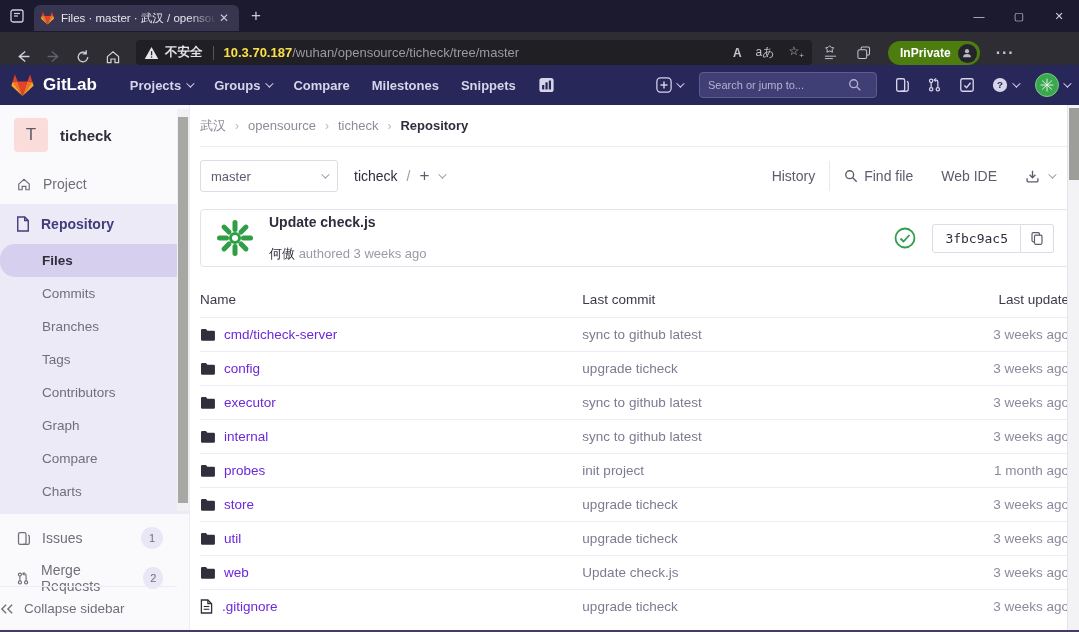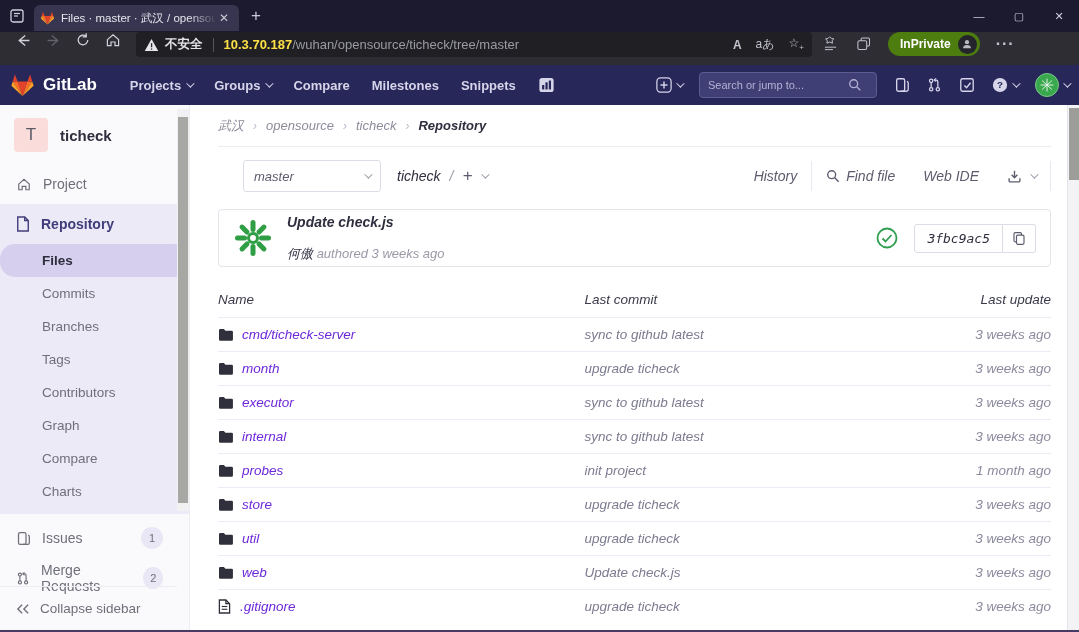--- a/index.html
+++ b/index.html
@@ -15,21 +15,21 @@
   .tab-title { color:#e6e6ef; font-size:11.5px; white-space:nowrap; overflow:hidden; margin-left:6px; flex:1; }
   .tab-fade { position:absolute; right:22px; top:0; width:28px; height:100%;
     background:linear-gradient(to right, rgba(55,53,79,0), #37354f); }
   .tab-close { color:#c9c9d6; font-size:12px; width:18px; text-align:center; cursor:pointer; z-index:2;}
   .newtab { color:#c9c9d6; font-size:17px; margin-left:12px; }
   .wctrl { margin-left:auto; display:flex; height:32px; }
   .wctrl span { width:40px; display:flex; align-items:center; justify-content:center;
     color:#cfcfdd; font-size:11px; }
 
   
-  .toolbar { height:33px; background:#2d2d33; display:flex; align-items:flex-start; padding:0 8px; }
+  .toolbar { height:33px; background:#2d2d33; display:flex; align-items:flex-end; padding:0 8px; }
   .nav-ic { width:30px; display:flex; justify-content:center; align-items:center; }
   .addr { flex:0 0 676px; height:25px; margin-left:8px; background:#1f1f24; border-radius:4px;
     display:flex; align-items:center; padding:0 8px; }
   .sec-chip { display:flex; align-items:center; gap:6px; color:#e4e4e8; font-size:12.5px; font-weight:bold; }
   .addr-divider { width:1px; height:14px; background:#55555c; margin:0 10px; }
   .url { font-size:13px; color:#9a9aa4; white-space:nowrap; overflow:hidden; flex:1; }
   .url b { color:#fde047; font-weight:bold; }
   .addr-right { display:flex; align-items:center; gap:14px; color:#c4c4ce; font-size:12px; margin-left:8px; }
   .tb-right { display:flex; align-items:center; margin-left:10px; gap:16px; }
   .inprivate { background:#4d7c0f; color:#fff; font-size:12px; font-weight:bold; height:24px;
@@ -68,34 +68,34 @@
   .proj-name { font-size:15px; font-weight:bold; color:#2e2e3e; }
   .s-item { height:40px; display:flex; align-items:center; gap:11px; padding-left:16px;
     color:#6f6f7a; font-size:14px; }
   .s-section { background:#eceaf7; padding-bottom:6px; }
   .s-section .s-item.head { color:#413d7b; font-weight:bold; }
   .s-sub { height:33px; display:flex; align-items:center; padding-left:42px; color:#6f6f7a; font-size:13.5px;border-radius:15px; }
   .s-sub.active { background:#d7cfee; color:#2e2e3e; font-weight:bold; }
   .s-count { margin-left:auto; margin-right:26px; width:22px; height:22px; border-radius:50%;
     background:#e9e6f5; color:#6f6f7a; font-size:11px; display:flex; align-items:center; justify-content:center; }
   .collapse { position:absolute; bottom:0; left:0; right:12px; border-top:1px solid #ececf2;
-    height:44px; display:flex; align-items:center; gap:10px; padding-left:16px; color:#6f6f7a; font-size:13.5px; }
+    height:44px; display:flex; align-items:center; gap:10px; color:#6f6f7a; font-size:13.5px; }
   .sb-scroll { position:absolute; top:4px; right:0; width:12px; height:402px; background:#f1f1f3; }
   .sb-thumb { position:absolute; top:8px; left:1px; width:10px; height:386px; background:#a7a7a3; }
 
   
-  .main { flex:1; padding:0 28px; position:relative; overflow:hidden;font-style:italic; }
+  .main { flex:1; padding:0 10px; position:relative; overflow:hidden; }
   .crumbs { height:42px; display:flex; align-items:center; gap:9px; font-size:13px; color:#8c8c9c;
     border-bottom:1px solid #ececf2; }
   .crumb-sep { color:#b8b8c8; font-size:12px; }
   .crumbs .last { color:#2e2e3e; font-weight:bold; }
 
   .controls { height:52px; display:flex; align-items:center; padding-top:6px; }
   .branch-sel { width:138px; height:32px; border:1px solid #dcdce6; border-radius:3px; background:#fff;
-    display:flex; align-items:center; padding:0 10px; color:#5c5c6e; font-size:13px;margin-left:25px; }
+    display:flex; align-items:center; padding:0 10px; color:#5c5c6e; font-size:13px; }
   .branch-sel .chev { margin-left:auto; color:#9a9aa8; }
   .path-crumb { display:flex; align-items:center; gap:9px; margin-left:16px; font-size:14px; color:#2e2e3e; }
   .path-sep { color:#9a9aa8; }
   .plus { font-size:17px; color:#5c5c6e; }
   .ctl-right { margin-left:auto; display:flex; align-items:center; height:32px; }
   .ctl-btn { display:flex; align-items:center; gap:6px; color:#5c5c6e; font-size:14px; padding:0 14px; }
   .ctl-sep { width:1px; height:30px; background:#e8e8f0; }
 
   .commit-box { margin-top:10px; border:1px solid #e3e3ea; border-radius:4px; height:58px;
     display:flex; align-items:center; padding:0 14px; }
@@ -506,21 +506,21 @@
               </td>
             <td><span class="fcommit">sync to github latest</span></td>
             <td class="r"><span class="fdate">3 weeks ago</span></td>
           </tr>
           <tr>
             <td>
                 <span class="fname">
                   <svg width="15" height="13" viewBox="0 0 16 14">
                     <path d="M1 2.5 A1.3 1.3 0 0 1 2.3 1.2 h4 l1.6 1.8 h6.8 A1.3 1.3 0 0 1 16 4.3 v8 a1.3 1.3 0 0 1 -1.3 1.3 H2.3 A1.3 1.3 0 0 1 1 12.3z" fill="#30303c"></path>
                   </svg>
-                  <span>month</span>
+                  <span>config</span>
                 </span>
               </td>
             <td><span class="fcommit">upgrade ticheck</span></td>
             <td class="r"><span class="fdate">3 weeks ago</span></td>
           </tr>
           <tr>
             <td>
                 <span class="fname">
                   <svg width="15" height="13" viewBox="0 0 16 14">
                     <path d="M1 2.5 A1.3 1.3 0 0 1 2.3 1.2 h4 l1.6 1.8 h6.8 A1.3 1.3 0 0 1 16 4.3 v8 a1.3 1.3 0 0 1 -1.3 1.3 H2.3 A1.3 1.3 0 0 1 1 12.3z" fill="#30303c"></path>

